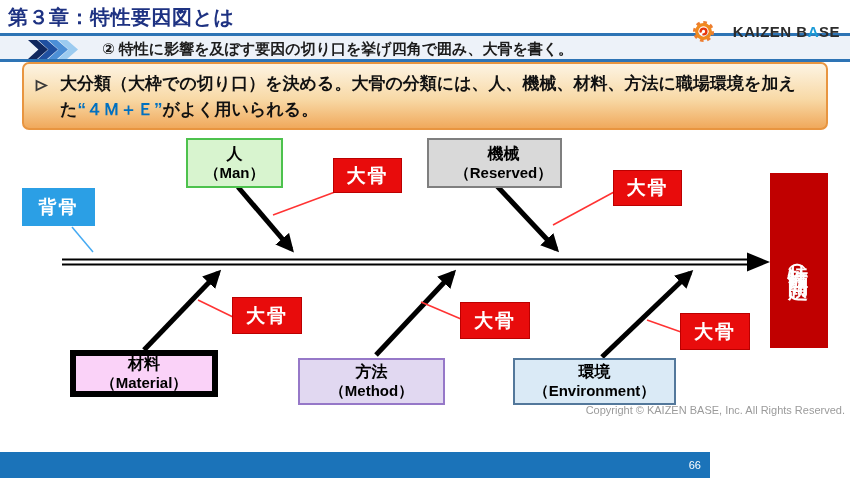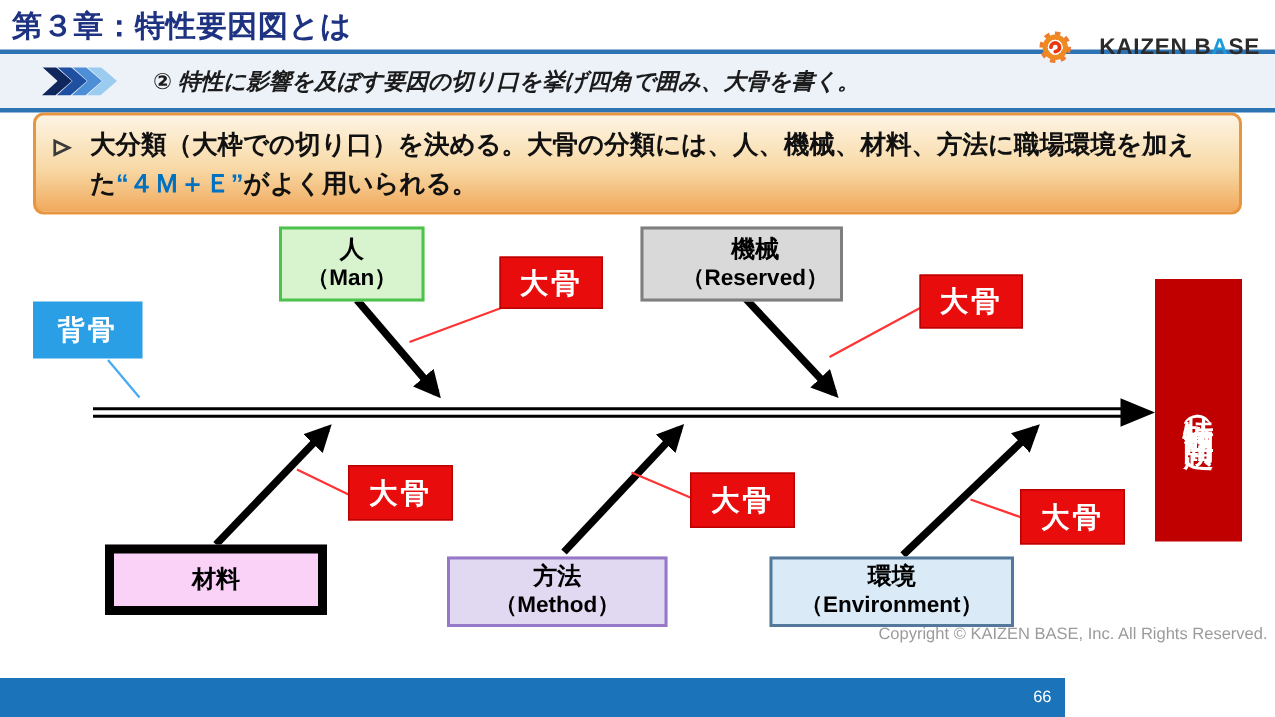--- a/index.html
+++ b/index.html
@@ -10,21 +10,21 @@
   
   .hdr { height:33px; display:flex; align-items:center; justify-content:space-between;
          padding:2px 10px 0 8px; }
   .hdr h1 { font-size:20px; font-weight:bold; color:#1E3282; letter-spacing:.5px; }
   .logo { display:flex; align-items:center; gap:18px;margin-top:28px; }
   .logo-text { font-size:15px; font-weight:bold; color:#2b2b2b; letter-spacing:.5px; }
   .logo-text .accent { color:#1B9BD7; }
   .hdr-rule { height:3px; background:#2E74B5; }
 
   
-  .banner { height:36px; background:#EDF2F9; display:flex; align-items:center;font-style:italic; }
+  .banner { height:23px; background:#EDF2F9; display:flex; align-items:flex-end; }
   .ffwd { display:flex; margin-left:28px; }
   .chev { width:20px; height:19px; margin-left:-10px;
           clip-path:polygon(0 0,45% 0,100% 50%,45% 100%,0 100%,52% 50%); }
   .chev:nth-child(1){ background:#10275E; margin-left:0; }
   .chev:nth-child(2){ background:#1F4FA0; }
   .chev:nth-child(3){ background:#4C8FD6; }
   .chev:nth-child(4){ background:#9CCBF0; }
   .banner-label { margin-left:24px; font-size:15px; font-weight:bold; color:#1c1c1c; }
   .banner-rule { height:3px; background:#2E74B5; }
 
@@ -149,20 +149,21 @@
     <div class="cat-box box-man">
       <div class="cat-name">人</div>
       <div class="cat-en">（Man）</div>
     </div>
     <div class="cat-box box-machine">
       <div class="cat-name">機械</div>
       <div class="cat-en">（Reserved）</div>
     </div>
     <div class="cat-box box-material">
       <div class="cat-name">材料</div>
+      <div class="cat-en">（Material）</div>
     </div>
     <div class="cat-box box-method">
       <div class="cat-name">方法</div>
       <div class="cat-en">（Method）</div>
     </div>
     <div class="cat-box box-env">
       <div class="cat-name">環境</div>
       <div class="cat-en">（Environment）</div>
     </div>
 

